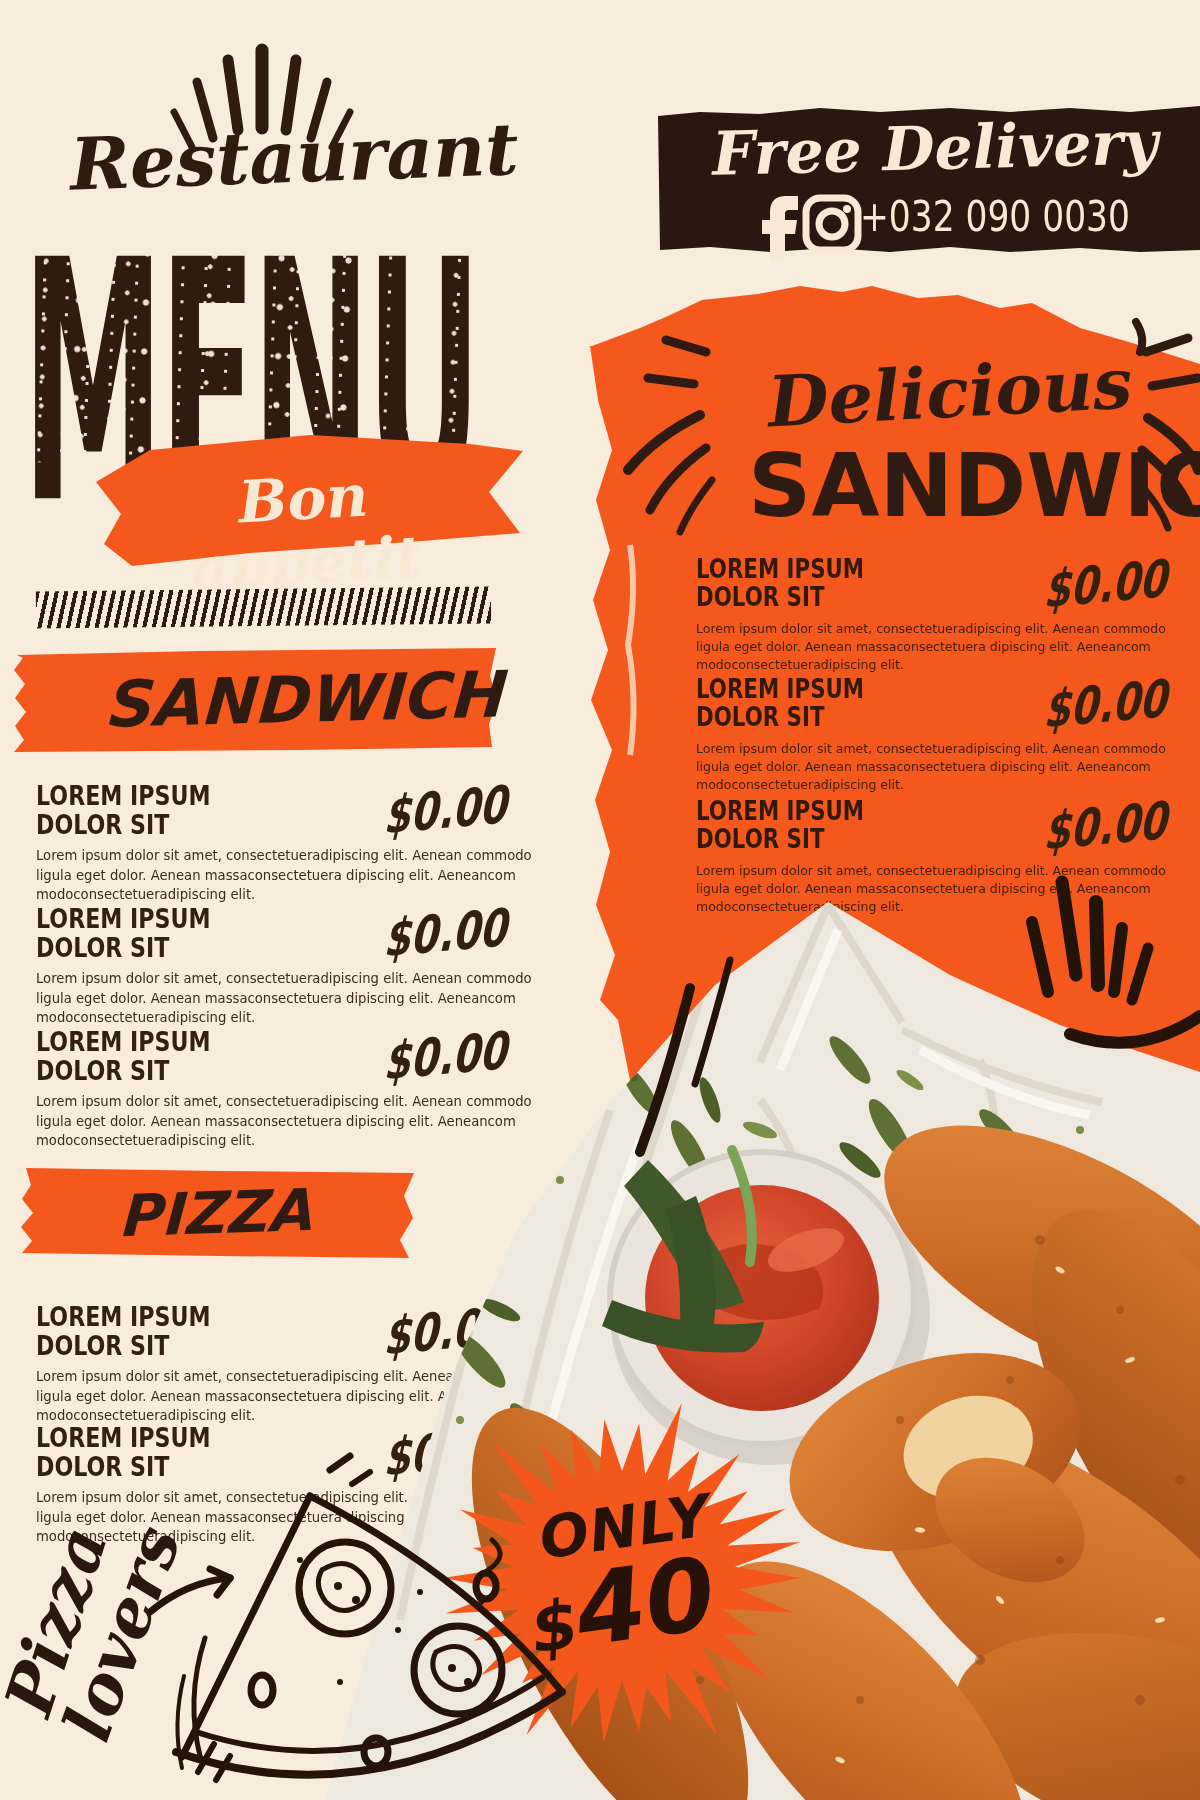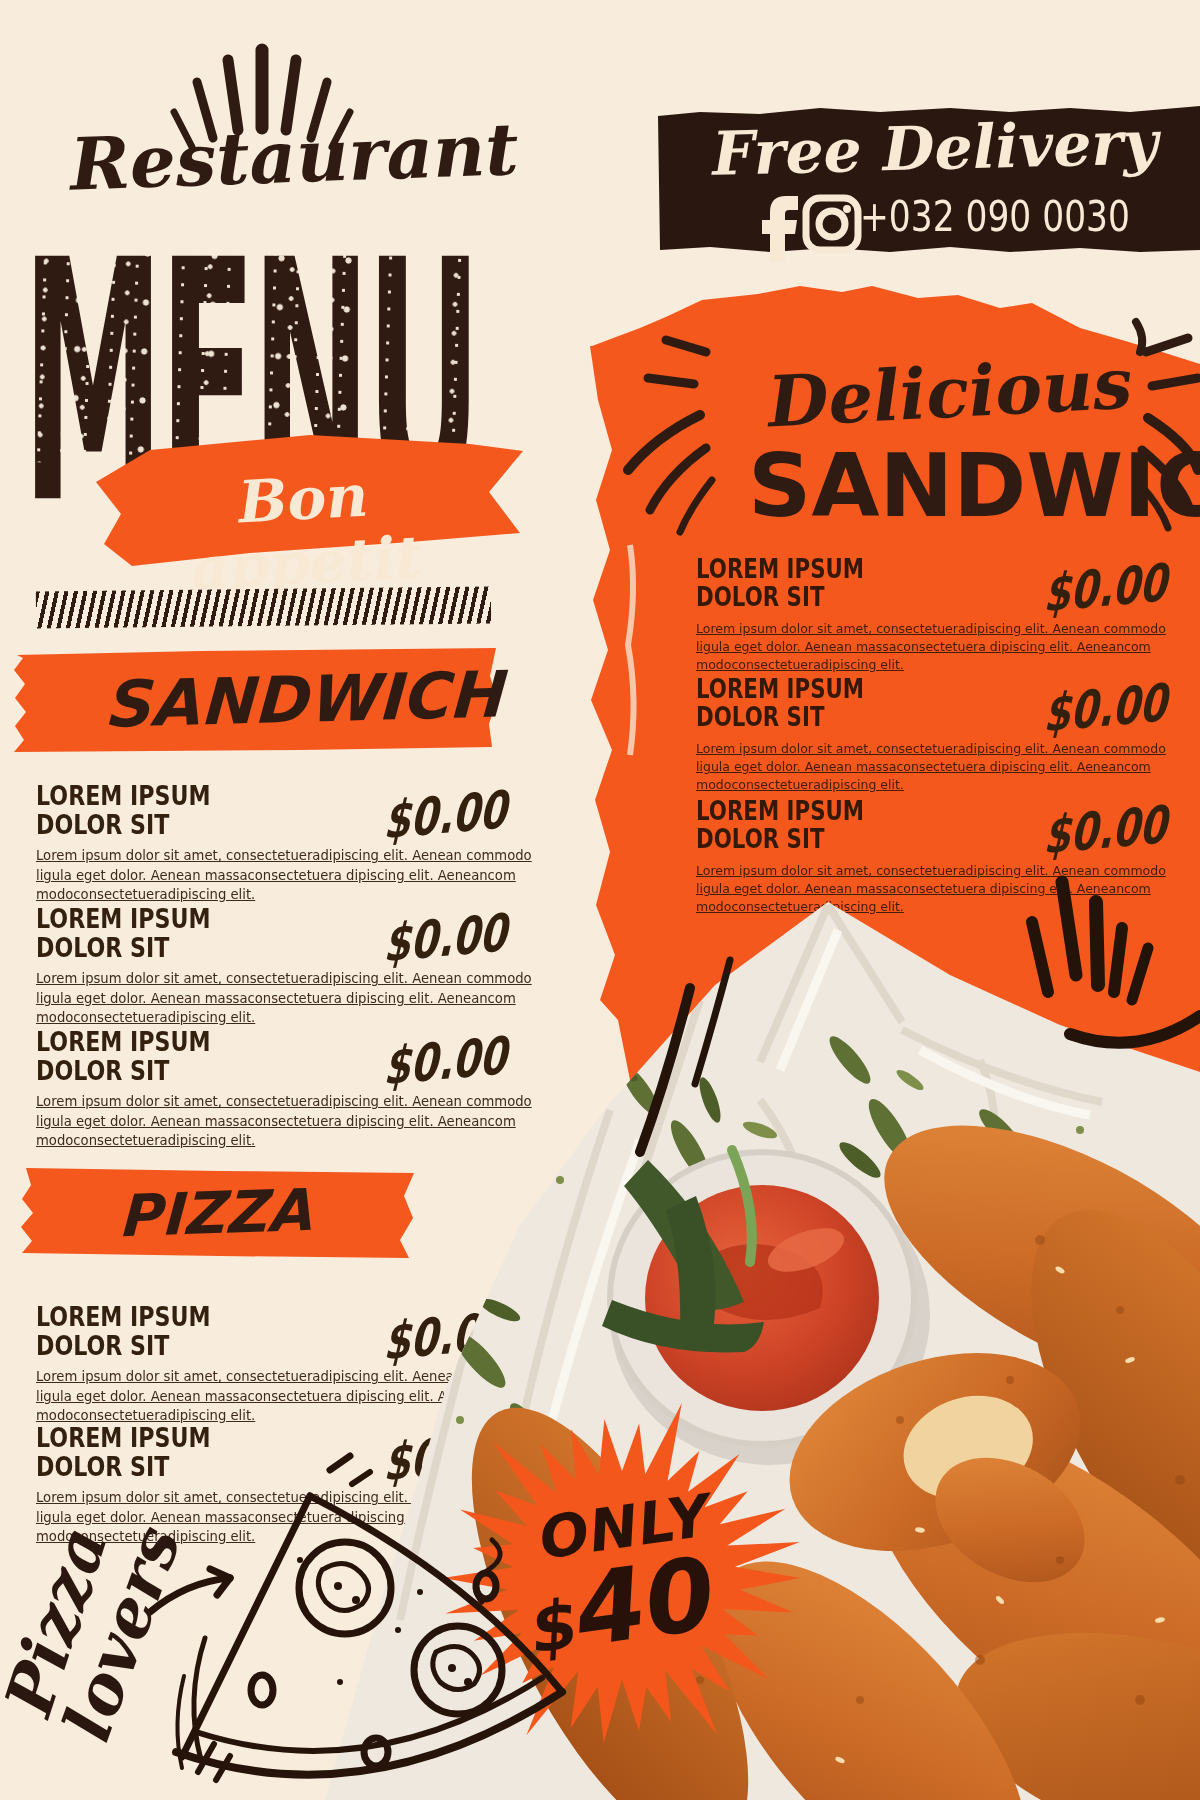--- a/index.html
+++ b/index.html
@@ -39,29 +39,29 @@
   .bar-title.pizza{left:120px;top:1184px;width:200px;font-size:58px;transform:skewX(-6deg) rotate(-2deg);}
 
   
   .chicken-script{left:755px;top:358px;width:390px;text-align:center;
     font:700 italic 70px/1 "DejaVu Serif",serif;color:var(--ink);transform:rotate(-3deg);}
   .chicken-title{left:748px;top:442px;font:800 88px/1 "DejaVu Sans",sans-serif;color:var(--ink);
     letter-spacing:0;white-space:nowrap;}
 
   
   .item{position:absolute;}
-  .irow{display:flex;justify-content:space-between;align-items:center;}
+  .irow{display:flex;justify-content:space-between;align-items:flex-start;}
   .item-left .irow{width:476px;}
   .item-ch .irow{width:476px;}
   .iname{font:800 27px/1.06 "DejaVu Sans",sans-serif;color:#33200F;
     transform:scaleX(.82);transform-origin:left top;white-space:nowrap;}
   .item-ch .iname{font-size:26px;color:#33190A;}
   .iprice{font:800 italic 52px/1 "DejaVu Sans",sans-serif;color:#33200F;
     transform:skewX(-8deg) scaleX(.74) rotate(-4deg);transform-origin:right top;margin-top:-4px;white-space:nowrap;}
-  .idesc{margin-top:7px;font:13.2px/19.5px "DejaVu Sans",sans-serif;color:#3C2A1D;white-space:nowrap;text-decoration:underline;}
+  .idesc{margin-top:7px;font:13.2px/19.5px "DejaVu Sans",sans-serif;color:#3C2A1D;white-space:nowrap;}
   .item-ch .idesc{font-size:12.5px;line-height:18px;color:#401D0C;margin-top:9px;}
 
   
   .promo-word{left:520px;top:1498px;width:210px;text-align:center;
     font:800 italic 58px/1 "DejaVu Sans",sans-serif;color:#281108;transform:rotate(-8deg);letter-spacing:1px;}
   .promo-price{left:492px;top:1556px;width:260px;text-align:center;
     font:800 italic 100px/1 "DejaVu Sans",sans-serif;color:#281108;transform:rotate(-8deg);}
   .promo-price::first-letter{font-size:.68em;}
 
   

